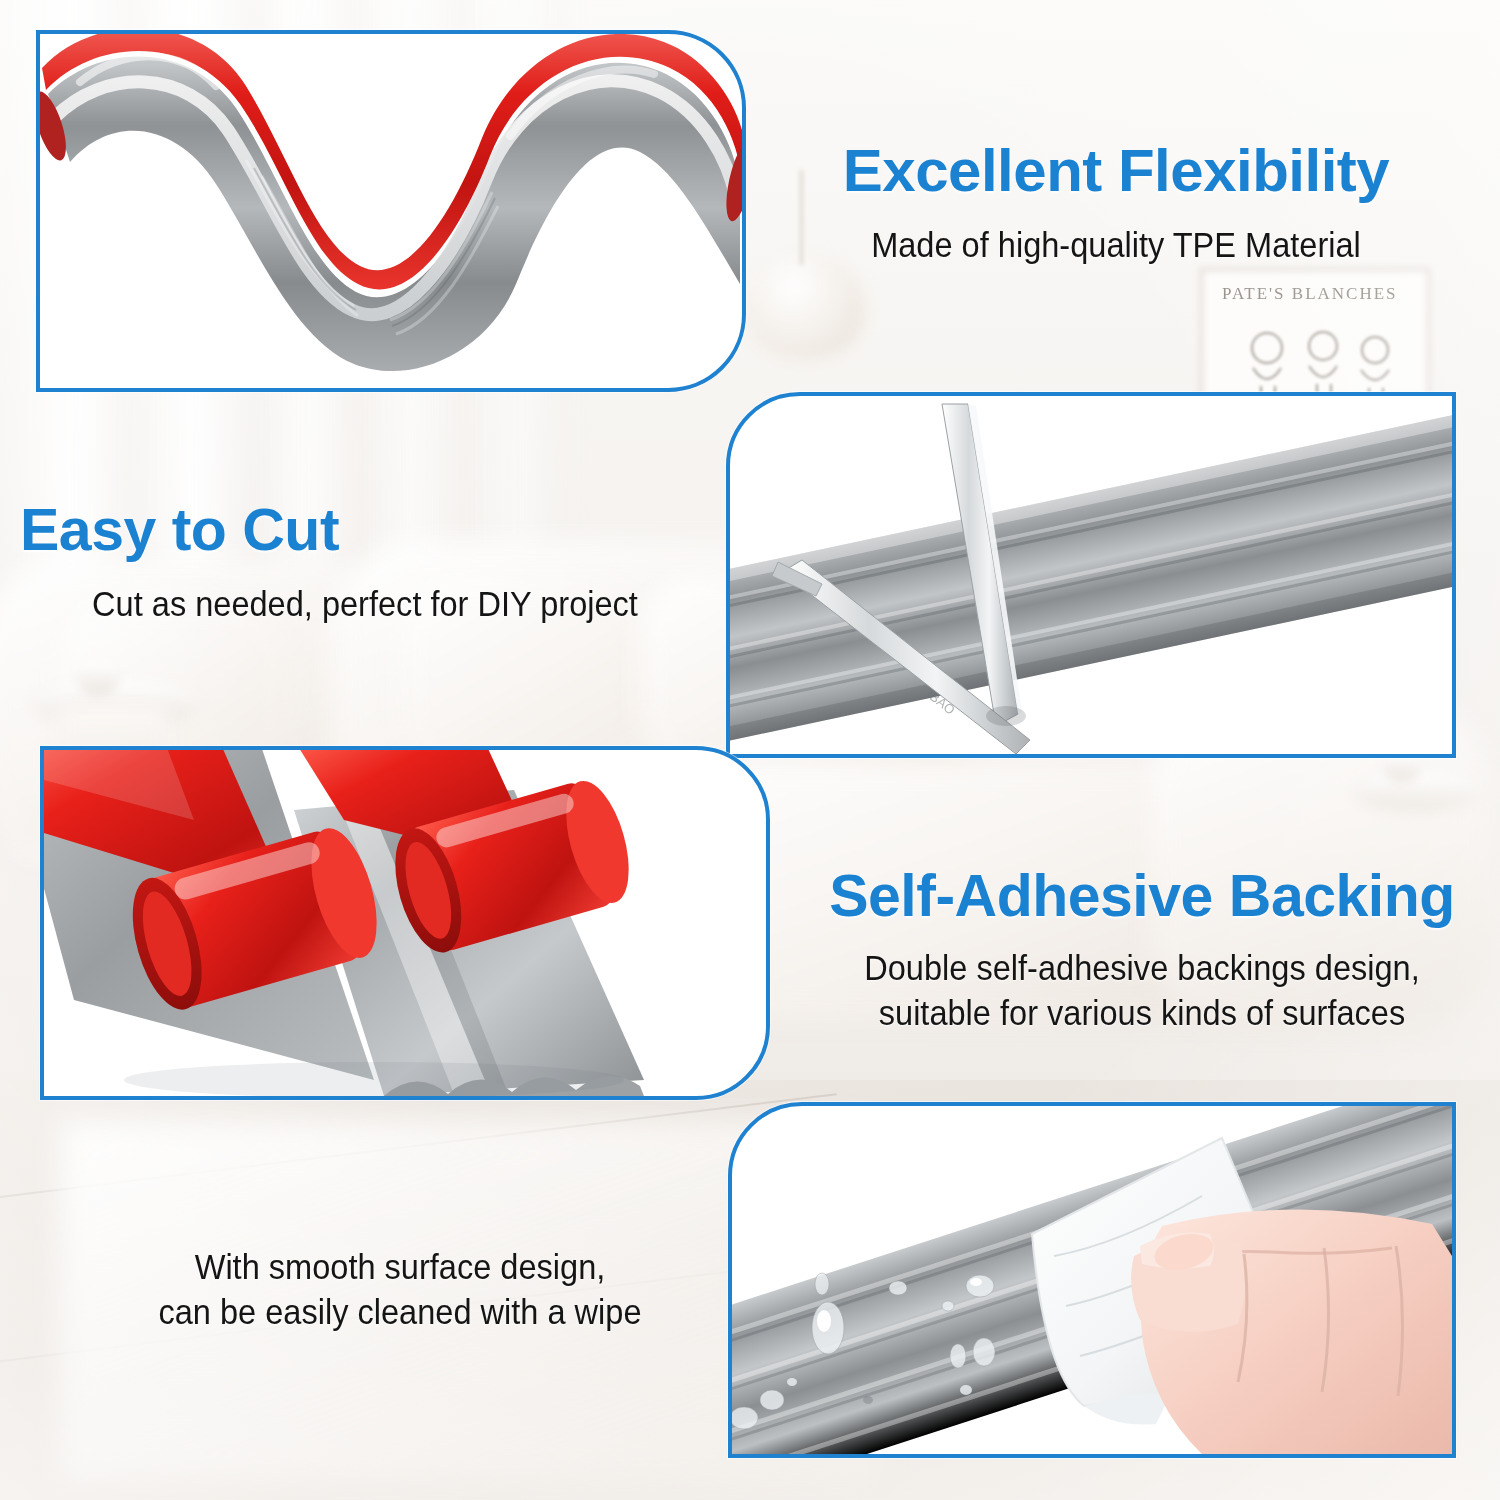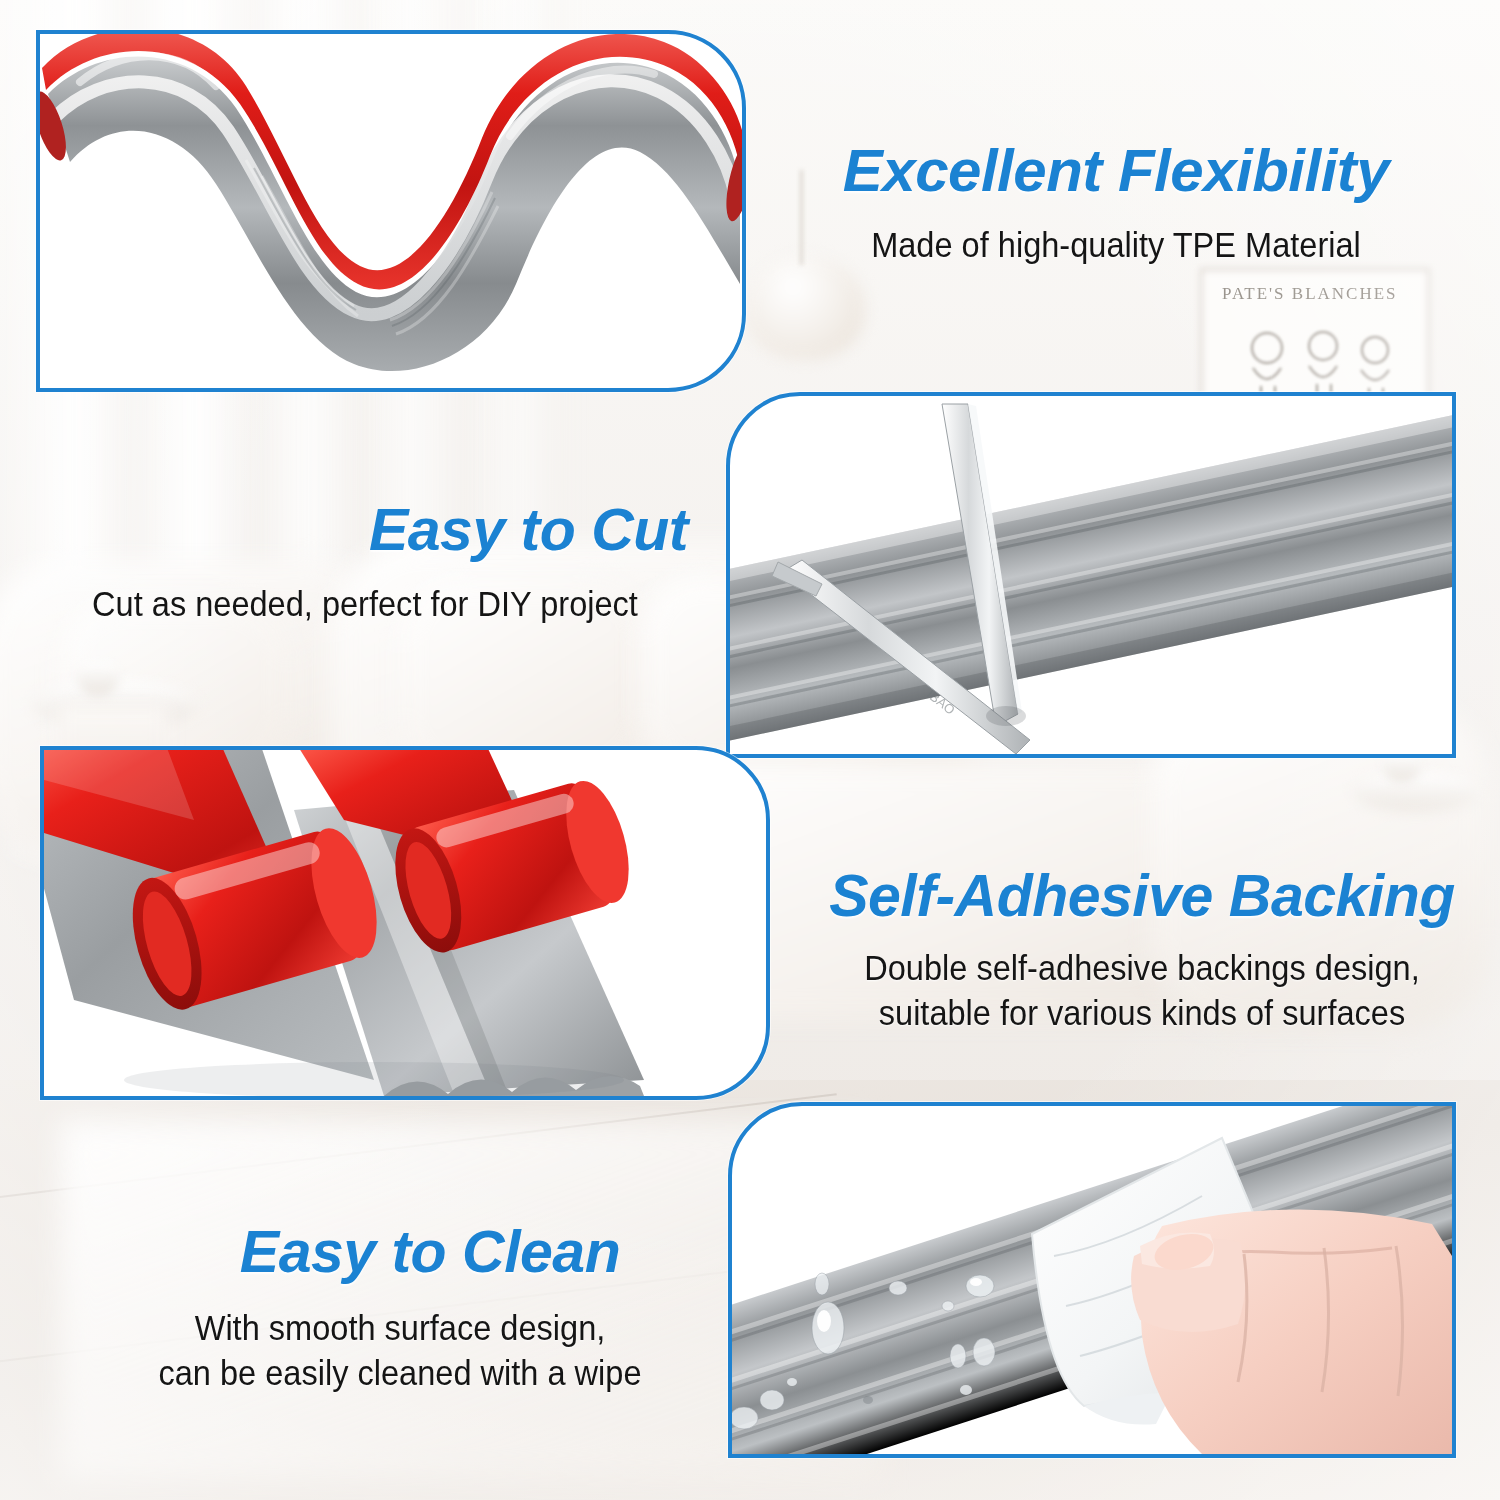--- a/index.html
+++ b/index.html
@@ -63,31 +63,31 @@
     border-radius:74px 0 0 0; }
   #panel-adh{  left:40px;  top:746px;  width:730px;  height:354px;
     border-radius:0 74px 74px 0; }
   #panel-clean{left:728px; top:1102px; width:728px;  height:356px;
     border-radius:74px 0 0 0; }
 
   
   .tb{ position:absolute; }
   .head{ color:#1b82d2; font-weight:bold; font-size:59px; line-height:1.04;
     letter-spacing:-.5px; white-space:nowrap;
-    text-shadow:0 2px 2px rgba(255,255,255,.9);font-style:italic; }
+    text-shadow:0 2px 2px rgba(255,255,255,.9); }
   .sub{ color:#151515; font-size:35px; line-height:1.22; font-weight:400;
     white-space:nowrap; text-shadow:0 1px 2px rgba(255,255,255,.85);
     transform:scaleX(.93); transform-origin:center; }
 
   #txt-flex { left:760px; top:140px;  width:712px; text-align:center; }
   #txt-flex .head{ font-size:60px; }
   #txt-flex .sub { margin-top:22px; }
 
   #txt-cut  { left:20px;  top:500px;  width:690px; text-align:center; }
-  #txt-cut  .head{ text-align:right; padding-right:22px; }
+  #txt-cut  .head{ text-align:left; padding-right:22px; }
   #txt-cut  .sub { margin-top:22px; }
 
   #txt-adh  { left:792px; top:866px;  width:700px; text-align:center; }
   #txt-adh  .sub { margin-top:20px; }
 
   #txt-clean{ left:60px;  top:1222px; width:680px; text-align:center; }
   #txt-clean .head{ text-align:center; padding-left:60px; }
   #txt-clean .sub { margin-top:24px; }
 </style>
 </head>
@@ -408,16 +408,15 @@
   <div class="sub">Cut as needed, perfect for DIY project</div>
 </div>
 
 <div class="tb" id="txt-adh">
   <div class="head">Self-Adhesive Backing</div>
   <div class="sub">Double self-adhesive backings design,</div>
   <div class="sub" style="margin-top:2px">suitable for various kinds of surfaces</div>
 </div>
 
 <div class="tb" id="txt-clean">
-  <div class="head">Easy to Clean</div>
   <div class="sub">With smooth surface design,</div>
   <div class="sub" style="margin-top:2px">can be easily cleaned with a wipe</div>
 </div>
 
 </body></html>

